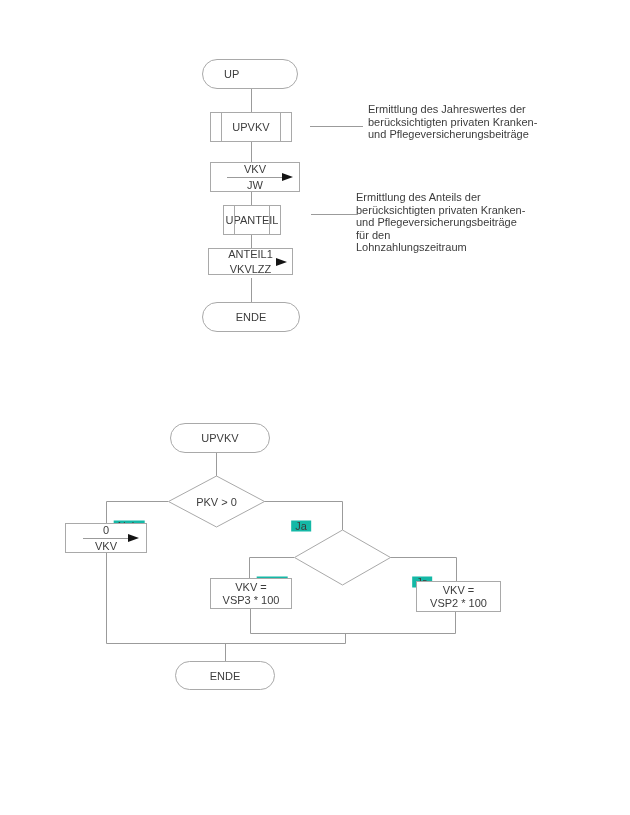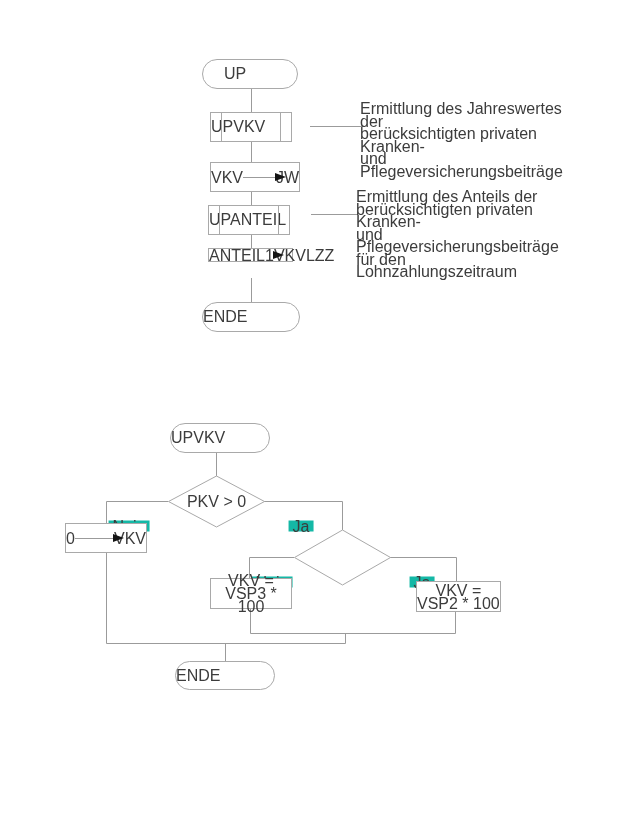--- a/index.html
+++ b/index.html
@@ -9,52 +9,53 @@
     --c-arrow: #141414;
     --c-bg: #ffffff;
   }
   html, body { margin: 0; padding: 0; background: var(--c-bg); }
   .canvas {
     position: relative;
     width: 630px;
     height: 815px;
     background: var(--c-bg);
     font-family: "Liberation Sans", sans-serif;
-    font-size: 16px;
+    font-size: 11px;
     color: var(--c-text);
     overflow: hidden;
   }
   svg.wires { position: absolute; left: 0; top: 0; }
   .wire { fill: none; stroke: var(--c-line); stroke-width: 1; }
   .diamond-shape { fill: #fff; stroke: var(--c-border); stroke-width: 1; }
 
   .node {
     position: absolute;
     box-sizing: border-box;
     border: 1px solid var(--c-border);
     background: #fff;
     display: flex;
     align-items: center;
+    justify-content: center;
     line-height: 12px;
     white-space: pre-line;
     text-align: center;
   }
   .terminator { border-radius: 15px; }
   .terminator.left-text { justify-content: flex-start; padding-left: 21px; }
   .subroutine::before, .subroutine::after {
     content: "";
     position: absolute;
     top: 0; bottom: 0;
     width: 1px;
     background: var(--c-border);
   }
   .subroutine::before { left: 10px; }
   .subroutine::after { right: 10px; }
 
-  .assign { line-height: 11px; }
+  .assign { flex-direction: column; line-height: 11px; }
   .assign .rule {
     position: relative;
     height: 1px;
     background: var(--c-line);
     margin: 2px 0;
   }
   .assign .rule .arrow {
     position: absolute;
     right: -10px;
     top: -4px;
@@ -122,35 +123,35 @@
   <div class="node subroutine" style="left:210px;top:112px;width:82px;height:30px">
     <span>UPVKV</span>
   </div>
 
   <div class="node assign" style="left:210px;top:162px;width:90px;height:30px">
     <span>VKV</span>
     <span class="rule" style="width:56px"><i class="arrow"></i></span>
     <span>JW</span>
   </div>
 
-  <div class="node subroutine" style="left:208px;top:205px;width:82px;height:30px">
+  <div class="node subroutine" style="left:223px;top:205px;width:58px;height:30px">
     <span>UPANTEIL</span>
   </div>
 
-  <div class="node assign" style="left:208px;top:248px;width:85px;height:14px">
+  <div class="node assign" style="left:208px;top:248px;width:85px;height:27px">
     <span>ANTEIL1</span>
     <span class="rule" style="width:52px"><i class="arrow"></i></span>
     <span>VKVLZZ</span>
   </div>
 
   <div class="node terminator" style="left:202px;top:302px;width:98px;height:30px">
     <span>ENDE</span>
   </div>
 
-  <div class="annotation" style="left:360px;top:103px">Ermittlung des Jahreswertes der
+  <div class="annotation" style="left:368px;top:103px">Ermittlung des Jahreswertes der
 berücksichtigten privaten Kranken-
 und Pflegeversicherungsbeiträge</div>
   <div class="annotation" style="left:356px;top:191px">Ermittlung des Anteils der
 berücksichtigten privaten Kranken-
 und Pflegeversicherungsbeiträge
 für den
 Lohnzahlungszeitraum</div>
 
   <div class="node terminator" style="left:170px;top:423px;width:100px;height:30px">
     <span>UPVKV</span>

